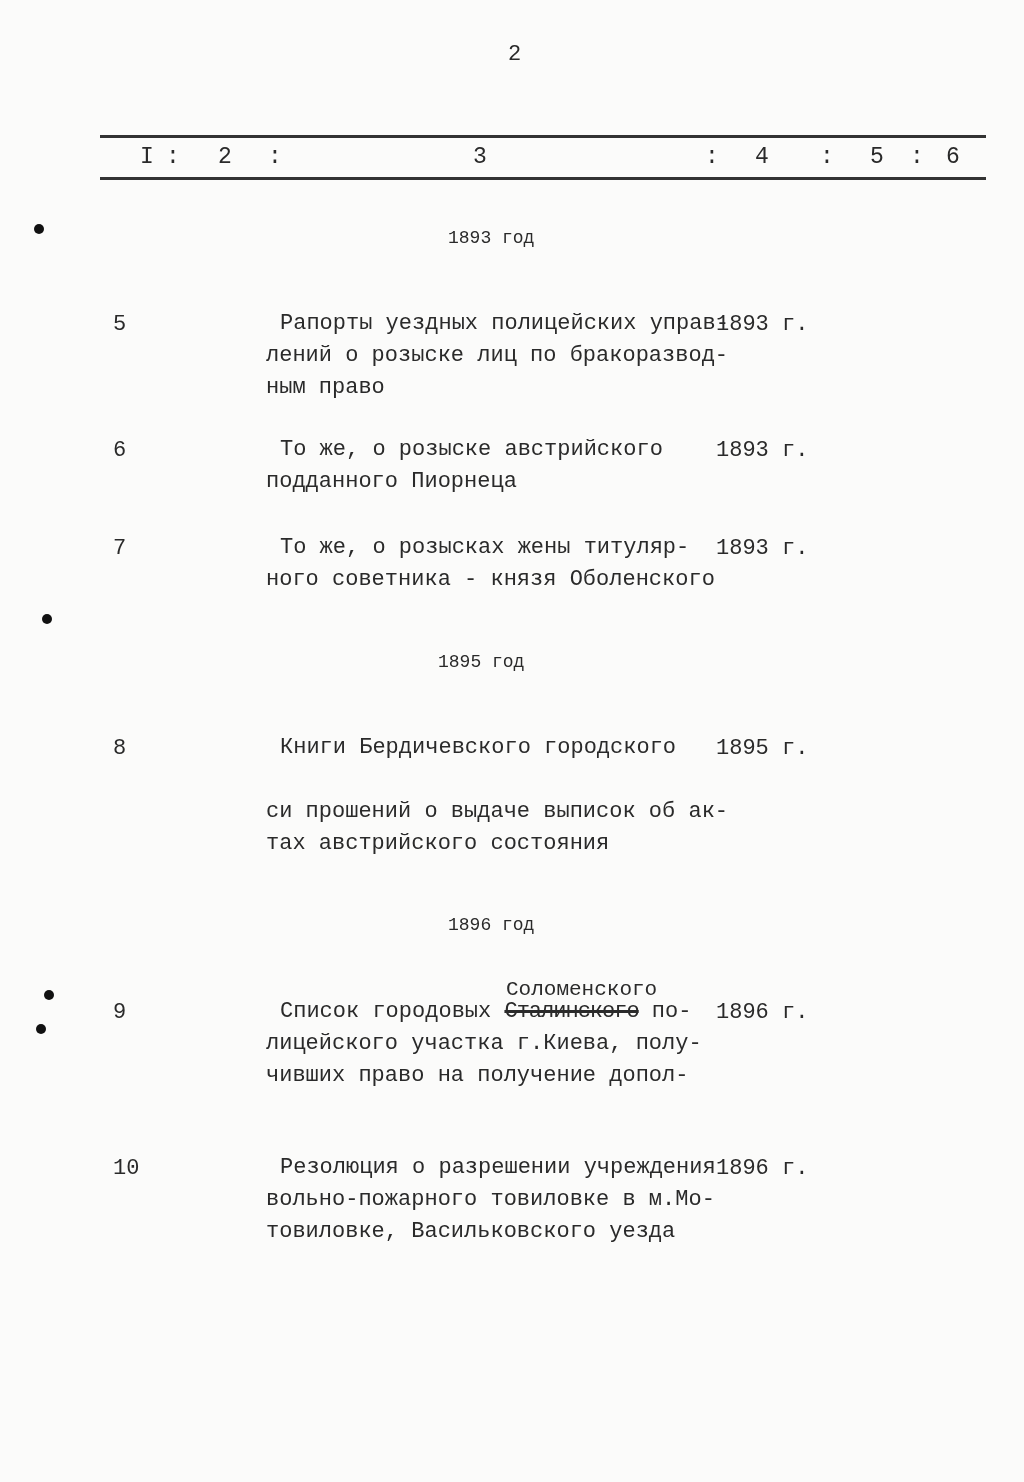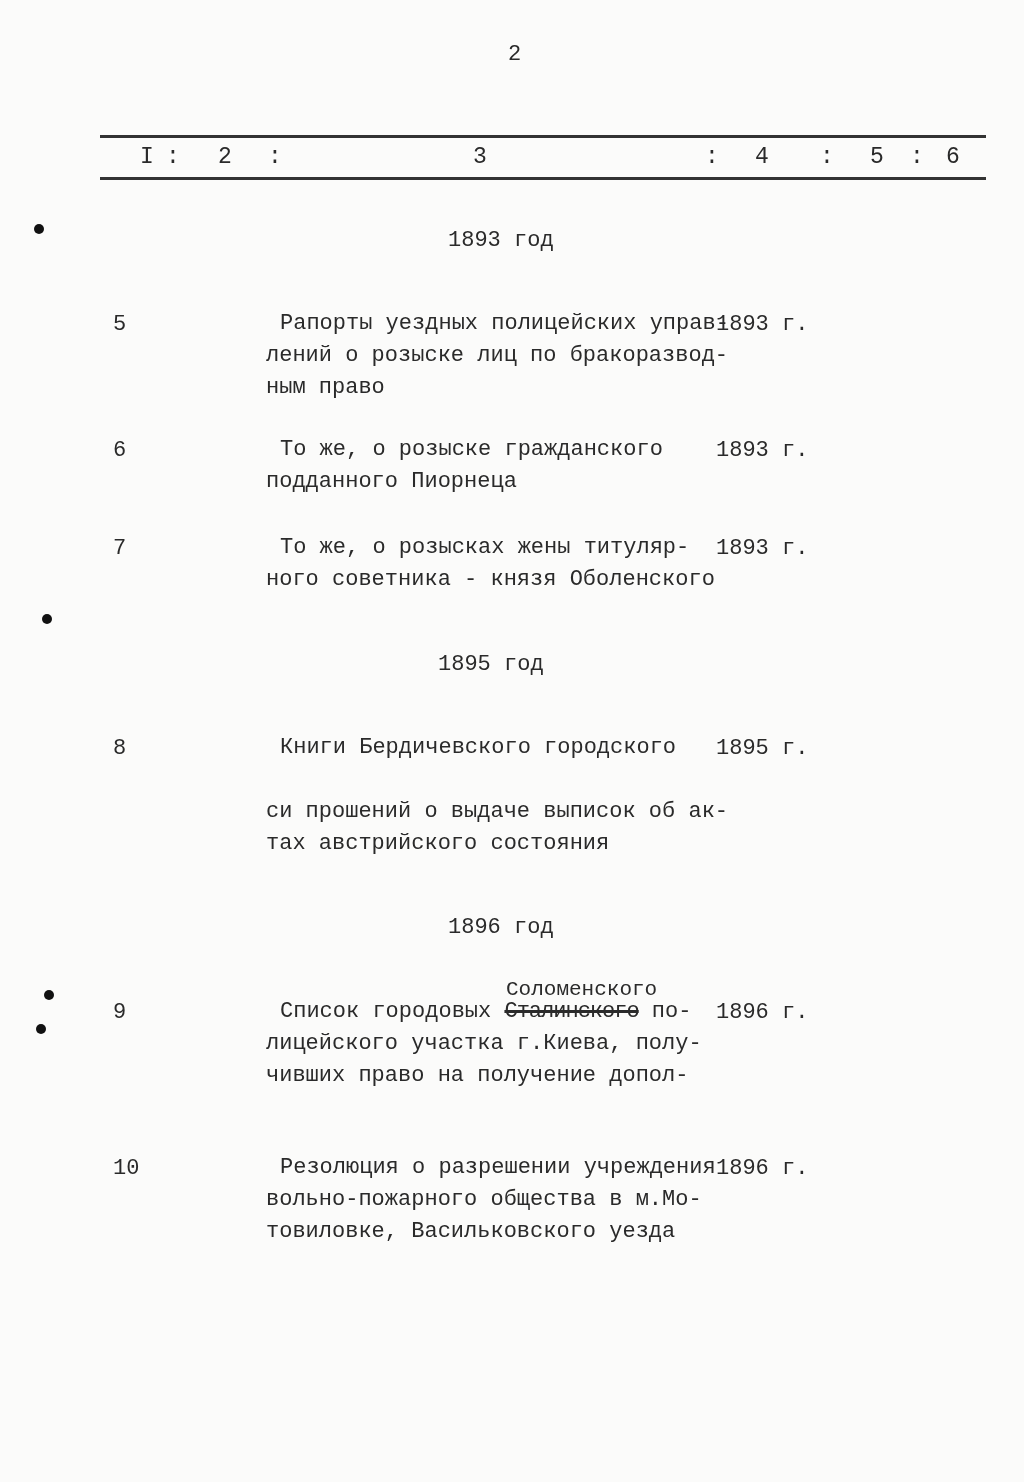--- a/index.html
+++ b/index.html
@@ -2,21 +2,21 @@
 <html><head>
 <meta charset="utf-8">
 <style>
   html, body { margin:0; padding:0; }
   body { width:1024px; height:1482px; background:#fbfbfa; position:relative; overflow:hidden;
          font-family:"Liberation Mono","DejaVu Sans Mono",monospace; color:#2a2a2a; }
   .abs { position:absolute; }
   .pagenum { left:508px; top:42px; font-size:22px; }
   .rule { left:100px; width:886px; height:3px; background:#333; }
   .hdr { top:144px; font-size:23px; }
-  .year { font-size:22px; }
+  .year { font-size:18px; }
   .num { left:113px; font-size:22px; }
   .desc { left:266px; width:450px; font-size:22px; line-height:32px; white-space:pre; }
   .date { left:716px; font-size:22px; }
   .hole { width:10px; height:10px; border-radius:50%; background:#111; }
   .ins { font-size:21px;margin-left:8px; }
   .strike { text-decoration:line-through; text-decoration-thickness:3px; letter-spacing:-1px;text-align:right; }
 </style>
 </head>
 <body>
 
@@ -36,40 +36,40 @@
 <div class="abs hdr" style="left:946px">6</div>
 <div class="abs rule" style="top:177px"></div>
 
 <div class="abs year" style="left:448px;top:228px">1893 год</div>
 
 <div class="abs num" style="top:312px">5</div>
 <div class="abs desc" style="top:308px"><span style="padding-left:14px">Рапорты уездных полицейских управ-</span><br><span>лений о розыске лиц по бракоразвод-</span><br><span>ным право</span></div>
 <div class="abs date" style="top:312px">1893 г.</div>
 
 <div class="abs num" style="top:438px">6</div>
-<div class="abs desc" style="top:434px"><span style="padding-left:14px">То же, о розыске гражданского</span><br><span>подданного Пиорнеца</span></div>
+<div class="abs desc" style="top:434px"><span style="padding-left:14px">То же, о розыске австрийского</span><br><span>подданного Пиорнеца</span></div>
 <div class="abs date" style="top:438px">1893 г.</div>
 
 <div class="abs num" style="top:536px">7</div>
 <div class="abs desc" style="top:532px"><span style="padding-left:14px">То же, о розысках жены титуляр-</span><br><span>ного советника - князя Оболенского</span></div>
 <div class="abs date" style="top:536px">1893 г.</div>
 
 <div class="abs year" style="left:438px;top:652px">1895 год</div>
 
 <div class="abs num" style="top:736px">8</div>
 <div class="abs desc" style="top:732px"><span style="padding-left:14px">Книги Бердичевского городского</span><br><br><span>си прошений о выдаче выписок об ак-</span><br><span>тах австрийского состояния</span></div>
 <div class="abs date" style="top:736px">1895 г.</div>
 
 <div class="abs year" style="left:448px;top:915px">1896 год</div>
 
 <div class="abs ins" style="left:498px;top:978px">Соломенского</div>
 <div class="abs num" style="top:1000px">9</div>
 <div class="abs desc" style="top:996px"><span style="padding-left:14px">Список городовых </span><span class="strike">Сталинского</span><span> по-</span><br><span>лицейского участка г.Киева, полу-</span><br><span>чивших право на получение допол-</span><br></div>
 <div class="abs date" style="top:1000px">1896 г.</div>
 
 <div class="abs num" style="top:1156px">10</div>
-<div class="abs desc" style="top:1152px"><span style="padding-left:14px">Резолюция о разрешении учреждения</span><br><span>вольно-пожарного общества в м.Мо-</span><br><span>товиловке, Васильковского уезда</span></div>
+<div class="abs desc" style="top:1152px"><span style="padding-left:14px">Резолюция о разрешении учреждения</span><br><span>вольно-пожарного товиловке в м.Мо-</span><br><span>товиловке, Васильковского уезда</span></div>
 <div class="abs date" style="top:1156px">1896 г.</div>
 
 <div class="abs hole" style="left:34px;top:224px"></div>
 <div class="abs hole" style="left:42px;top:614px"></div>
 <div class="abs hole" style="left:36px;top:1024px"></div>
 <div class="abs hole" style="left:44px;top:990px"></div>
 
 </body></html>

